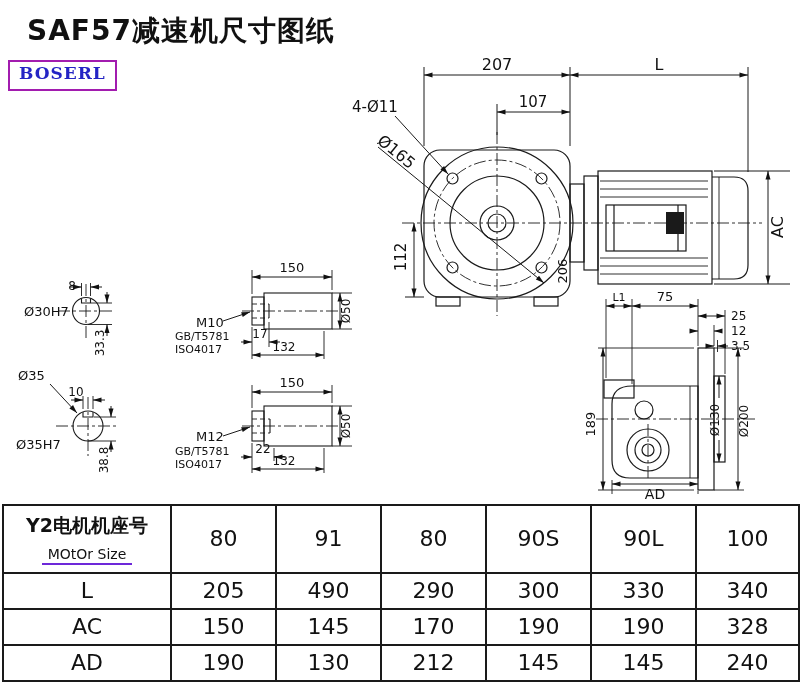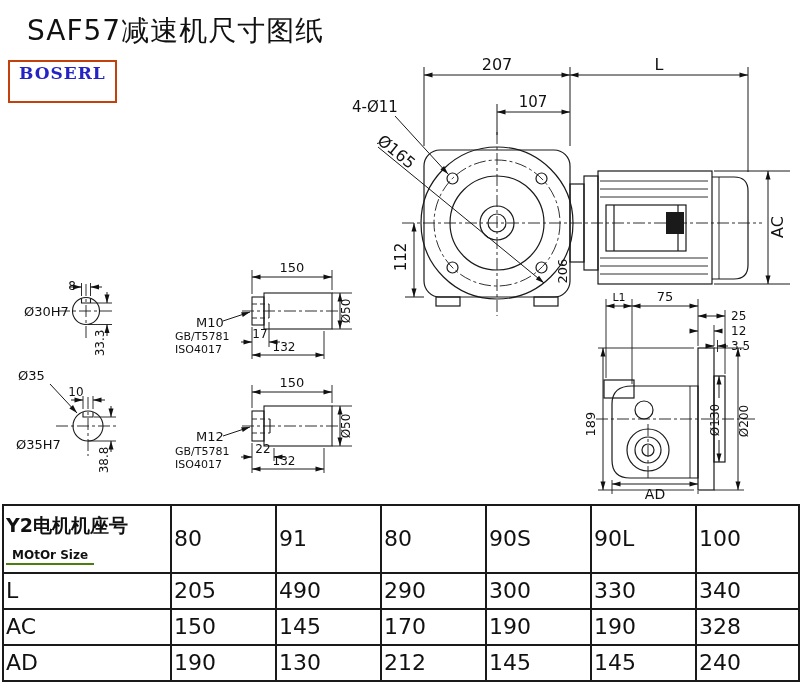--- a/index.html
+++ b/index.html
@@ -1,32 +1,32 @@
 <!DOCTYPE html>
 <html><head>
 <meta charset="utf-8">
 <style>
   *{margin:0;padding:0;box-sizing:border-box}
   html,body{background:#fff}
   body{width:800px;height:684px;overflow:hidden}
   .page{position:relative;width:800px;height:684px;background:#fff;color:#111;
         font-family:"DejaVu Sans","Liberation Sans",sans-serif;}
-  .title{position:absolute;left:27px;top:12px;font-size:28px;font-weight:normal;letter-spacing:1px;white-space:nowrap}
-  .badge{position:absolute;left:8px;top:60px;border:2px solid #c2410c;background:#fff;padding:1px 9px 18px 9px}
+  .title{position:absolute;left:27px;top:12px;font-size:28px;font-weight:bold;letter-spacing:1px;white-space:nowrap}
+  .badge{position:absolute;left:8px;top:60px;border:2px solid #a21caf;background:#fff;padding:1px 9px 6px 9px}
   .badge span{color:#2424c4;font-weight:bold;font-size:17px;letter-spacing:1px;
               font-family:"DejaVu Serif","Liberation Serif",serif}
   svg.drawing{position:absolute;left:0;top:0}
   svg .cl{stroke-dasharray:12 3 3 3}
   svg .hid{stroke-dasharray:5 3}
   svg text{fill:#111;stroke:none;font-family:"DejaVu Sans","Liberation Sans",sans-serif}
   .dim-table{position:absolute;left:2px;top:504px;width:796px;height:178px;
-             border-collapse:collapse;table-layout:fixed;}
+             border-collapse:collapse;table-layout:fixed;text-align:center}
   .dim-table td{border:2px solid #1a1a1a;font-size:22px;vertical-align:middle;padding:2px}
   .motor-label-cn{font-size:19px;font-weight:bold;white-space:nowrap}
-  .motor-label-en{display:inline-block;font-size:12px;font-weight:bold;border-bottom:2px solid #4d7c0f;padding:0 6px 1px 6px;white-space:nowrap}
+  .motor-label-en{display:inline-block;font-size:14px;font-weight:normal;border-bottom:2px solid #6d28d9;padding:0 6px 1px 6px;white-space:nowrap}
 </style>
 </head>
 <body>
 
 <div class="page">
 
   <div class="title">SAF57减速机尺寸图纸</div>
   <div class="badge">
     <span>BOSERL</span>
   </div>

